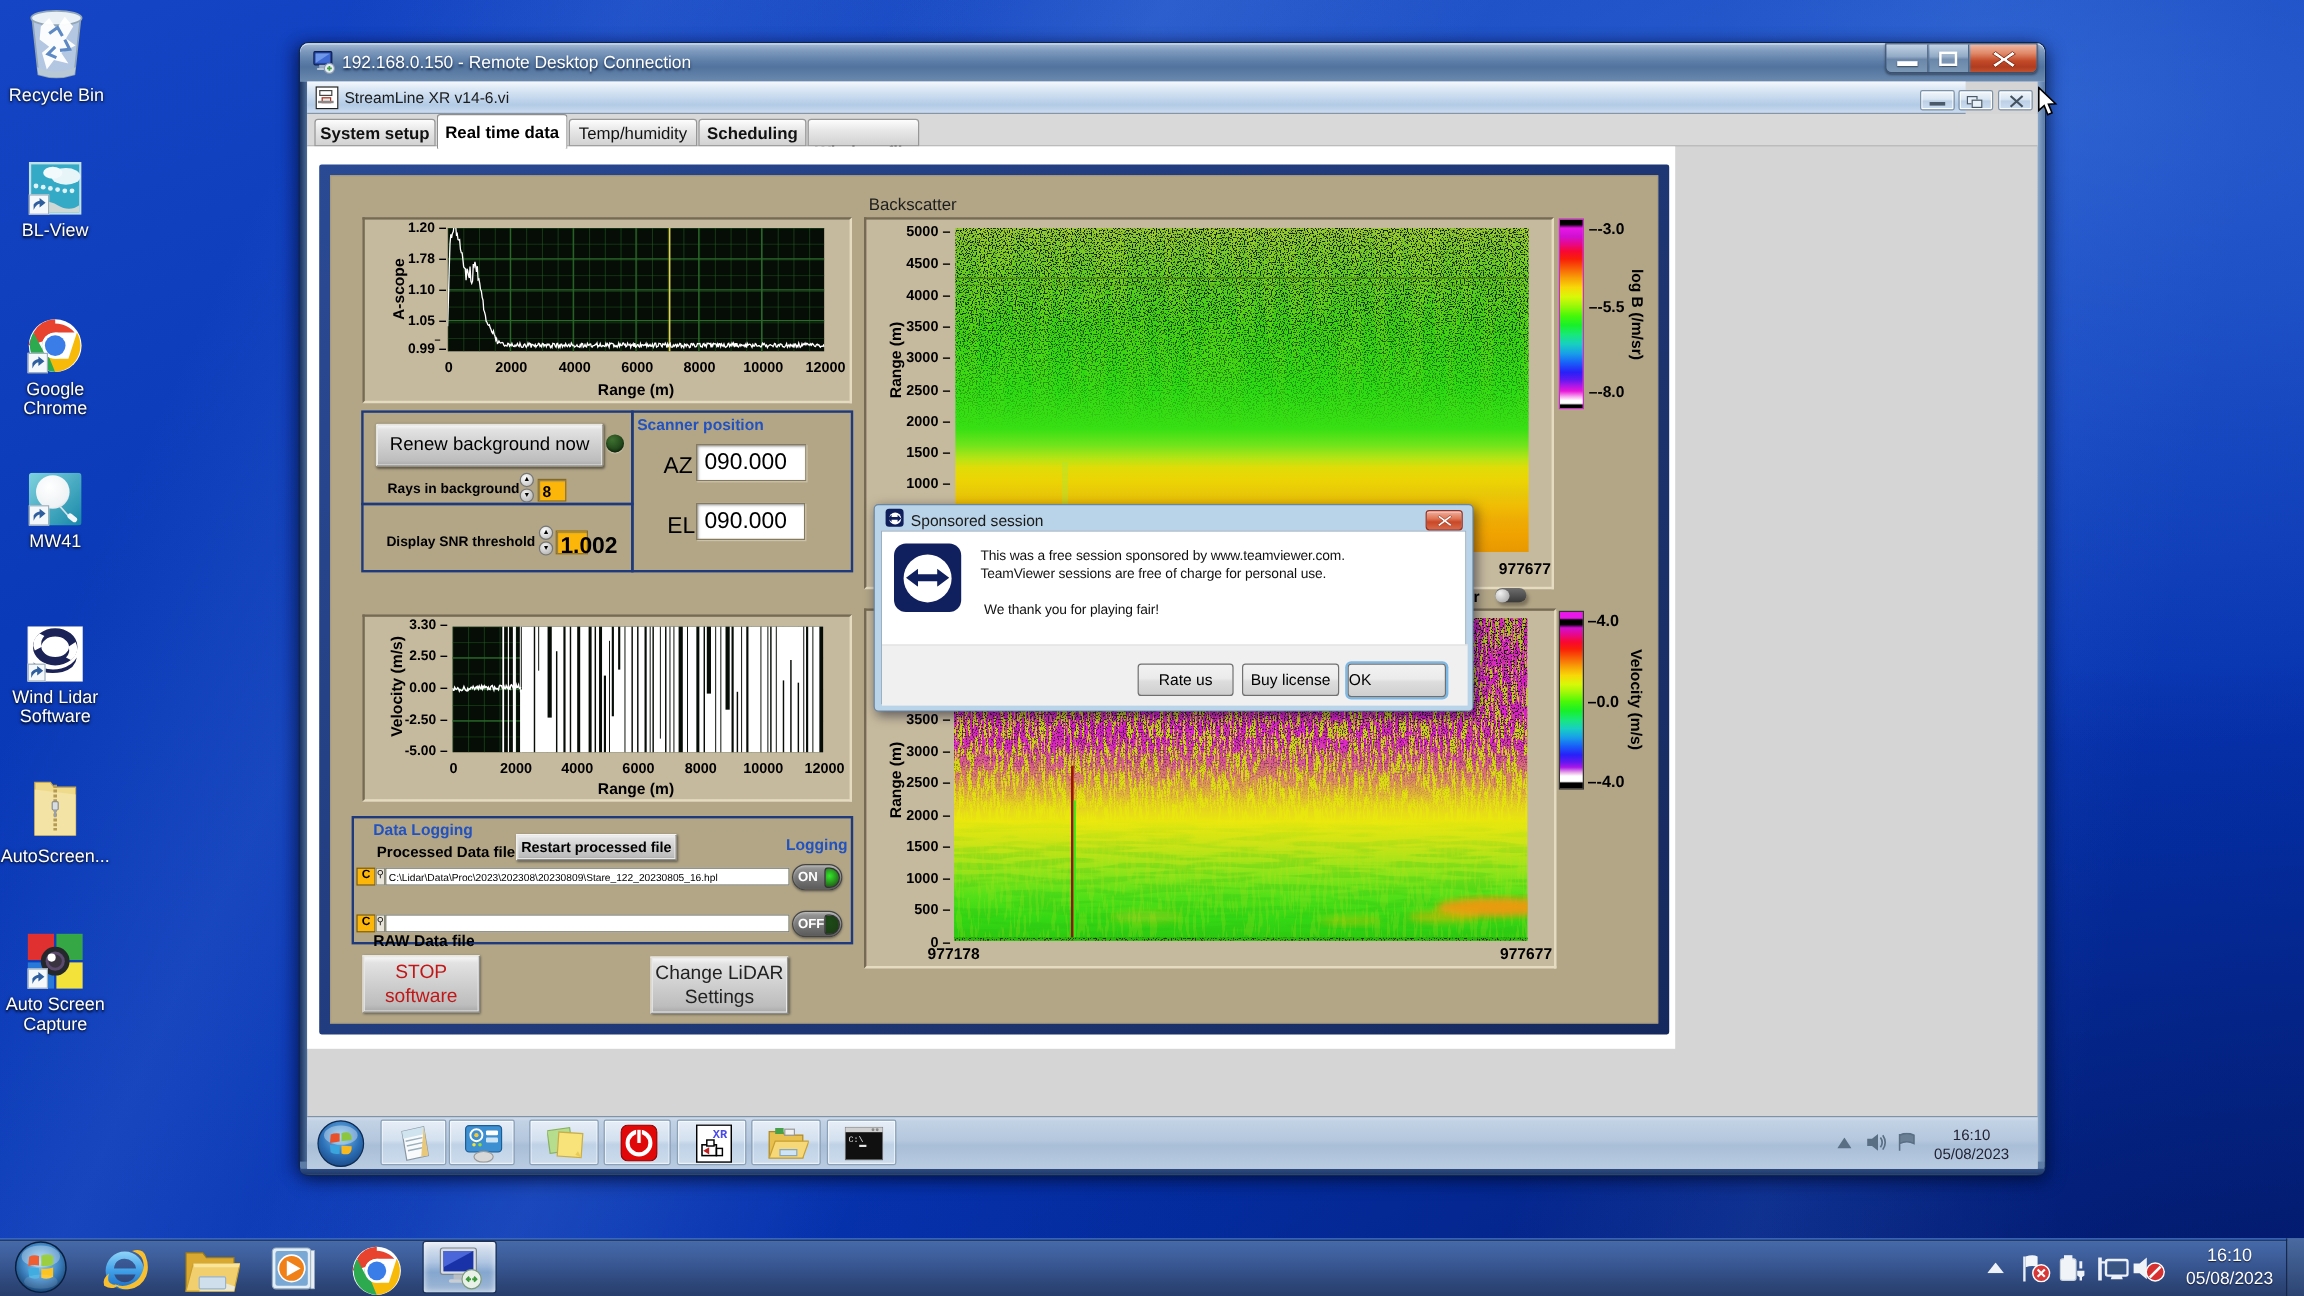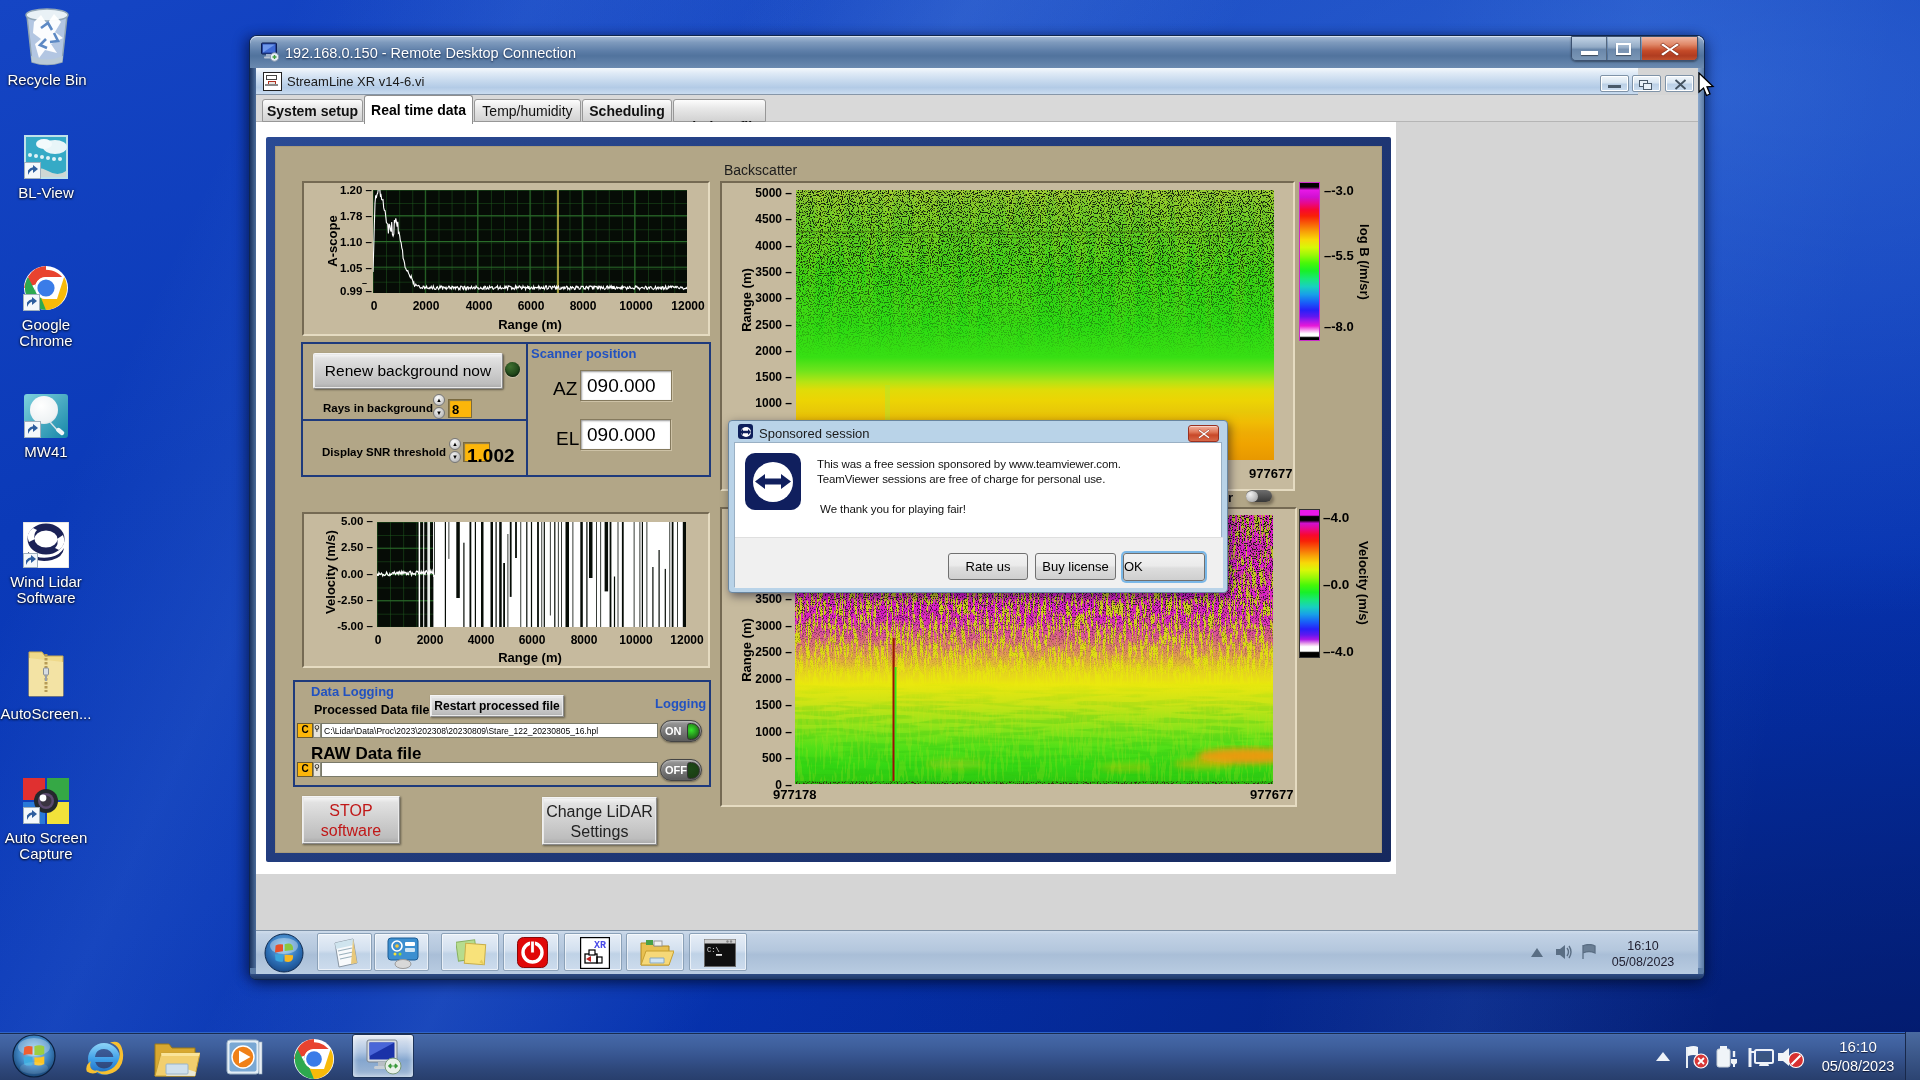--- a/index.html
+++ b/index.html
@@ -346,21 +346,21 @@
       <rect x="275.3" y="45.0" width="1.2" height="60.0"></rect>
       <rect x="281.5" y="28.0" width="1.2" height="77.0"></rect>
       <rect x="287.7" y="46.9" width="1.2" height="58.1"></rect>
       <rect x="292.4" y="0" width="0.8" height="105"></rect>
       <rect x="294.7" y="0" width="1.8" height="105"></rect>
       <rect x="300.0" y="0" width="0.8" height="105"></rect>
       <rect x="305.8" y="0" width="3.5" height="105"></rect>
     </g>
  <polyline points="0.0,51.4 0.6,53.3 1.3,53.3 1.9,50.7 2.6,52.0 3.2,52.5 3.8,52.0 4.5,51.1 5.1,52.0 5.8,53.9 6.4,52.6 7.0,53.0 7.7,53.6 8.3,53.2 9.0,51.7 9.6,50.1 10.2,51.5 10.9,53.1 11.5,53.5 12.2,53.8 12.8,51.7 13.4,53.0 14.1,52.1 14.7,52.3 15.4,50.8 16.0,50.7 16.7,51.6 17.3,49.9 17.9,51.1 18.6,52.5 19.2,51.3 19.9,50.4 20.5,51.5 21.1,50.2 21.8,52.1 22.4,49.7 23.1,51.2 23.7,51.8 24.3,49.6 25.0,52.1 25.6,50.0 26.3,51.3 26.9,49.6 27.5,50.9 28.2,50.2 28.8,50.7 29.5,52.4 30.1,50.8 30.7,52.3 31.4,52.6 32.0,50.2 32.7,49.5 33.3,49.2 33.9,51.3 34.6,53.1 35.2,50.5 35.9,51.7 36.5,52.2 37.1,51.6 37.8,52.0 38.4,52.8 39.1,49.7 39.7,49.0 40.3,49.5 41.0,49.4 41.6,51.5 42.3,51.1 42.9,49.7 43.6,51.6 44.2,51.8 44.8,49.4 45.5,51.1 46.1,51.6 46.8,49.1 47.4,51.9 48.0,52.4 48.7,49.0 49.3,48.6 50.0,49.7 50.6,51.2 51.2,52.3 51.9,50.0 52.5,51.3 53.2,48.7 53.8,51.1 54.4,50.8 55.1,48.7 55.7,51.4 56.4,51.6 57.0,50.6" fill="none" stroke="#fff" stroke-width="1.2"></polyline>
 </svg>
-<div class="ticklab" style="left:330px;top:515px;width:43px;text-align:right;font-size:11.5px">5.00 –</div>
+<div class="ticklab" style="left:330px;top:515px;width:43px;text-align:right;font-size:11.5px">3.30 –</div>
 <div class="ticklab" style="left:330px;top:541px;width:43px;text-align:right;font-size:11.5px">2.50 –</div>
 <div class="ticklab" style="left:330px;top:568px;width:43px;text-align:right;font-size:11.5px">0.00 –</div>
 <div class="ticklab" style="left:330px;top:594px;width:43px;text-align:right;font-size:11.5px">-2.50 –</div>
 <div class="ticklab" style="left:330px;top:620px;width:43px;text-align:right;font-size:11.5px">-5.00 –</div>
 <div class="ticklab" style="font-size:13px;transform:rotate(-90deg);transform-origin:0 0;width:100px;height:14px;text-align:center;left:323px;top:622px">Velocity (m/s)</div>
 <div class="ticklab" style="left:378px;top:633px;width:60px;margin-left:-30px;text-align:center;font-size:12px">0</div>
 <div class="ticklab" style="left:430px;top:633px;width:60px;margin-left:-30px;text-align:center;font-size:12px">2000</div>
 <div class="ticklab" style="left:481px;top:633px;width:60px;margin-left:-30px;text-align:center;font-size:12px">4000</div>
 <div class="ticklab" style="left:532px;top:633px;width:60px;margin-left:-30px;text-align:center;font-size:12px">6000</div>
 <div class="ticklab" style="left:584px;top:633px;width:60px;margin-left:-30px;text-align:center;font-size:12px">8000</div>
@@ -368,21 +368,21 @@
 <div class="ticklab" style="left:687px;top:633px;width:60px;margin-left:-30px;text-align:center;font-size:12px">12000</div>
 <div class="ticklab" style="left:470px;top:650px;width:120px;text-align:center;font-size:13px">Range (m)</div>
 <div class="navybox" style="left:293px;top:680px;width:418px;height:107px"></div>
 <div class="abs lvb" style="left:311px;top:684px;font-size:13px;color:#2252c0">Data Logging</div>
 <div class="abs lvb" style="left:314px;top:703px;font-size:12.5px">Processed Data file</div>
 <div class="abs bevelbtn" style="left:430px;top:695px;width:134px;height:22px;text-align:center;font-weight:bold;font-size:12px;line-height:21px">Restart processed file</div>
 <div class="abs lvb" style="left:655px;top:696px;font-size:13px;color:#2252c0">Logging</div>
 <div class="abs" style="left:297px;top:723px;width:16px;height:15px;background:#fcb60a;border:1px solid #6a5a30;font-size:10px;font-weight:bold;text-align:center">C</div>
 <div class="abs" style="left:313px;top:723px;width:8px;height:15px;background:#e8e4da;border:1px solid #8a8a7a;font-size:8px">⚲</div>
 <div class="abs" style="left:321px;top:723px;width:337px;height:15px;background:#fff;border:1px solid #7a7a6a;font-size:8.5px;font-family:'Liberation Sans',sans-serif;padding:2px 0 0 2px;white-space:nowrap;overflow:hidden">C:\Lidar\Data\Proc\2023\202308\20230809\Stare_122_20230805_16.hpl</div>
-<div class="abs lvb" style="left:311px;top:744px;font-size:17px">RAW Data file</div>
+<div class="abs lvb" style="left:311px;top:776px;font-size:13px">RAW Data file</div>
 <div class="abs" style="left:297px;top:762px;width:16px;height:15px;background:#fcb60a;border:1px solid #6a5a30;font-size:10px;font-weight:bold;text-align:center">C</div>
 <div class="abs" style="left:313px;top:762px;width:8px;height:15px;background:#e8e4da;border:1px solid #8a8a7a;font-size:8px">⚲</div>
 <div class="abs" style="left:321px;top:762px;width:337px;height:15px;background:#fff;border:1px solid #7a7a6a;font-size:8.5px;font-family:'Liberation Sans',sans-serif;padding:2px 0 0 2px;white-space:nowrap;overflow:hidden"></div>
 <div class="abs" style="left:660px;top:720px;width:42px;height:22px;border-radius:11px;background:linear-gradient(180deg,#9a9a9a,#5a5a5a);box-shadow:inset 0 1px 2px rgba(255,255,255,.4), 0 1px 2px rgba(0,0,0,.4);border:1px solid #444">
     <div class="abs" style="left:4px;top:4px;font-size:11px;font-weight:bold;color:#fff">ON</div>
     <div class="abs" style="left:26px;top:2px;width:13px;height:17px;border-radius:3px 9px 9px 3px;background:radial-gradient(circle at 30% 40%,#35e82a,#1a3a12);border:1px solid #333"></div>
   </div>
 <div class="abs" style="left:660px;top:759px;width:42px;height:22px;border-radius:11px;background:linear-gradient(180deg,#9a9a9a,#5a5a5a);box-shadow:inset 0 1px 2px rgba(255,255,255,.4), 0 1px 2px rgba(0,0,0,.4);border:1px solid #444">
     <div class="abs" style="left:4px;top:4px;font-size:11px;font-weight:bold;color:#fff">OFF</div>
     <div class="abs" style="left:26px;top:2px;width:13px;height:17px;border-radius:3px 9px 9px 3px;background:radial-gradient(circle at 30% 40%,#1d4a18,#1a3a12);border:1px solid #333"></div>

